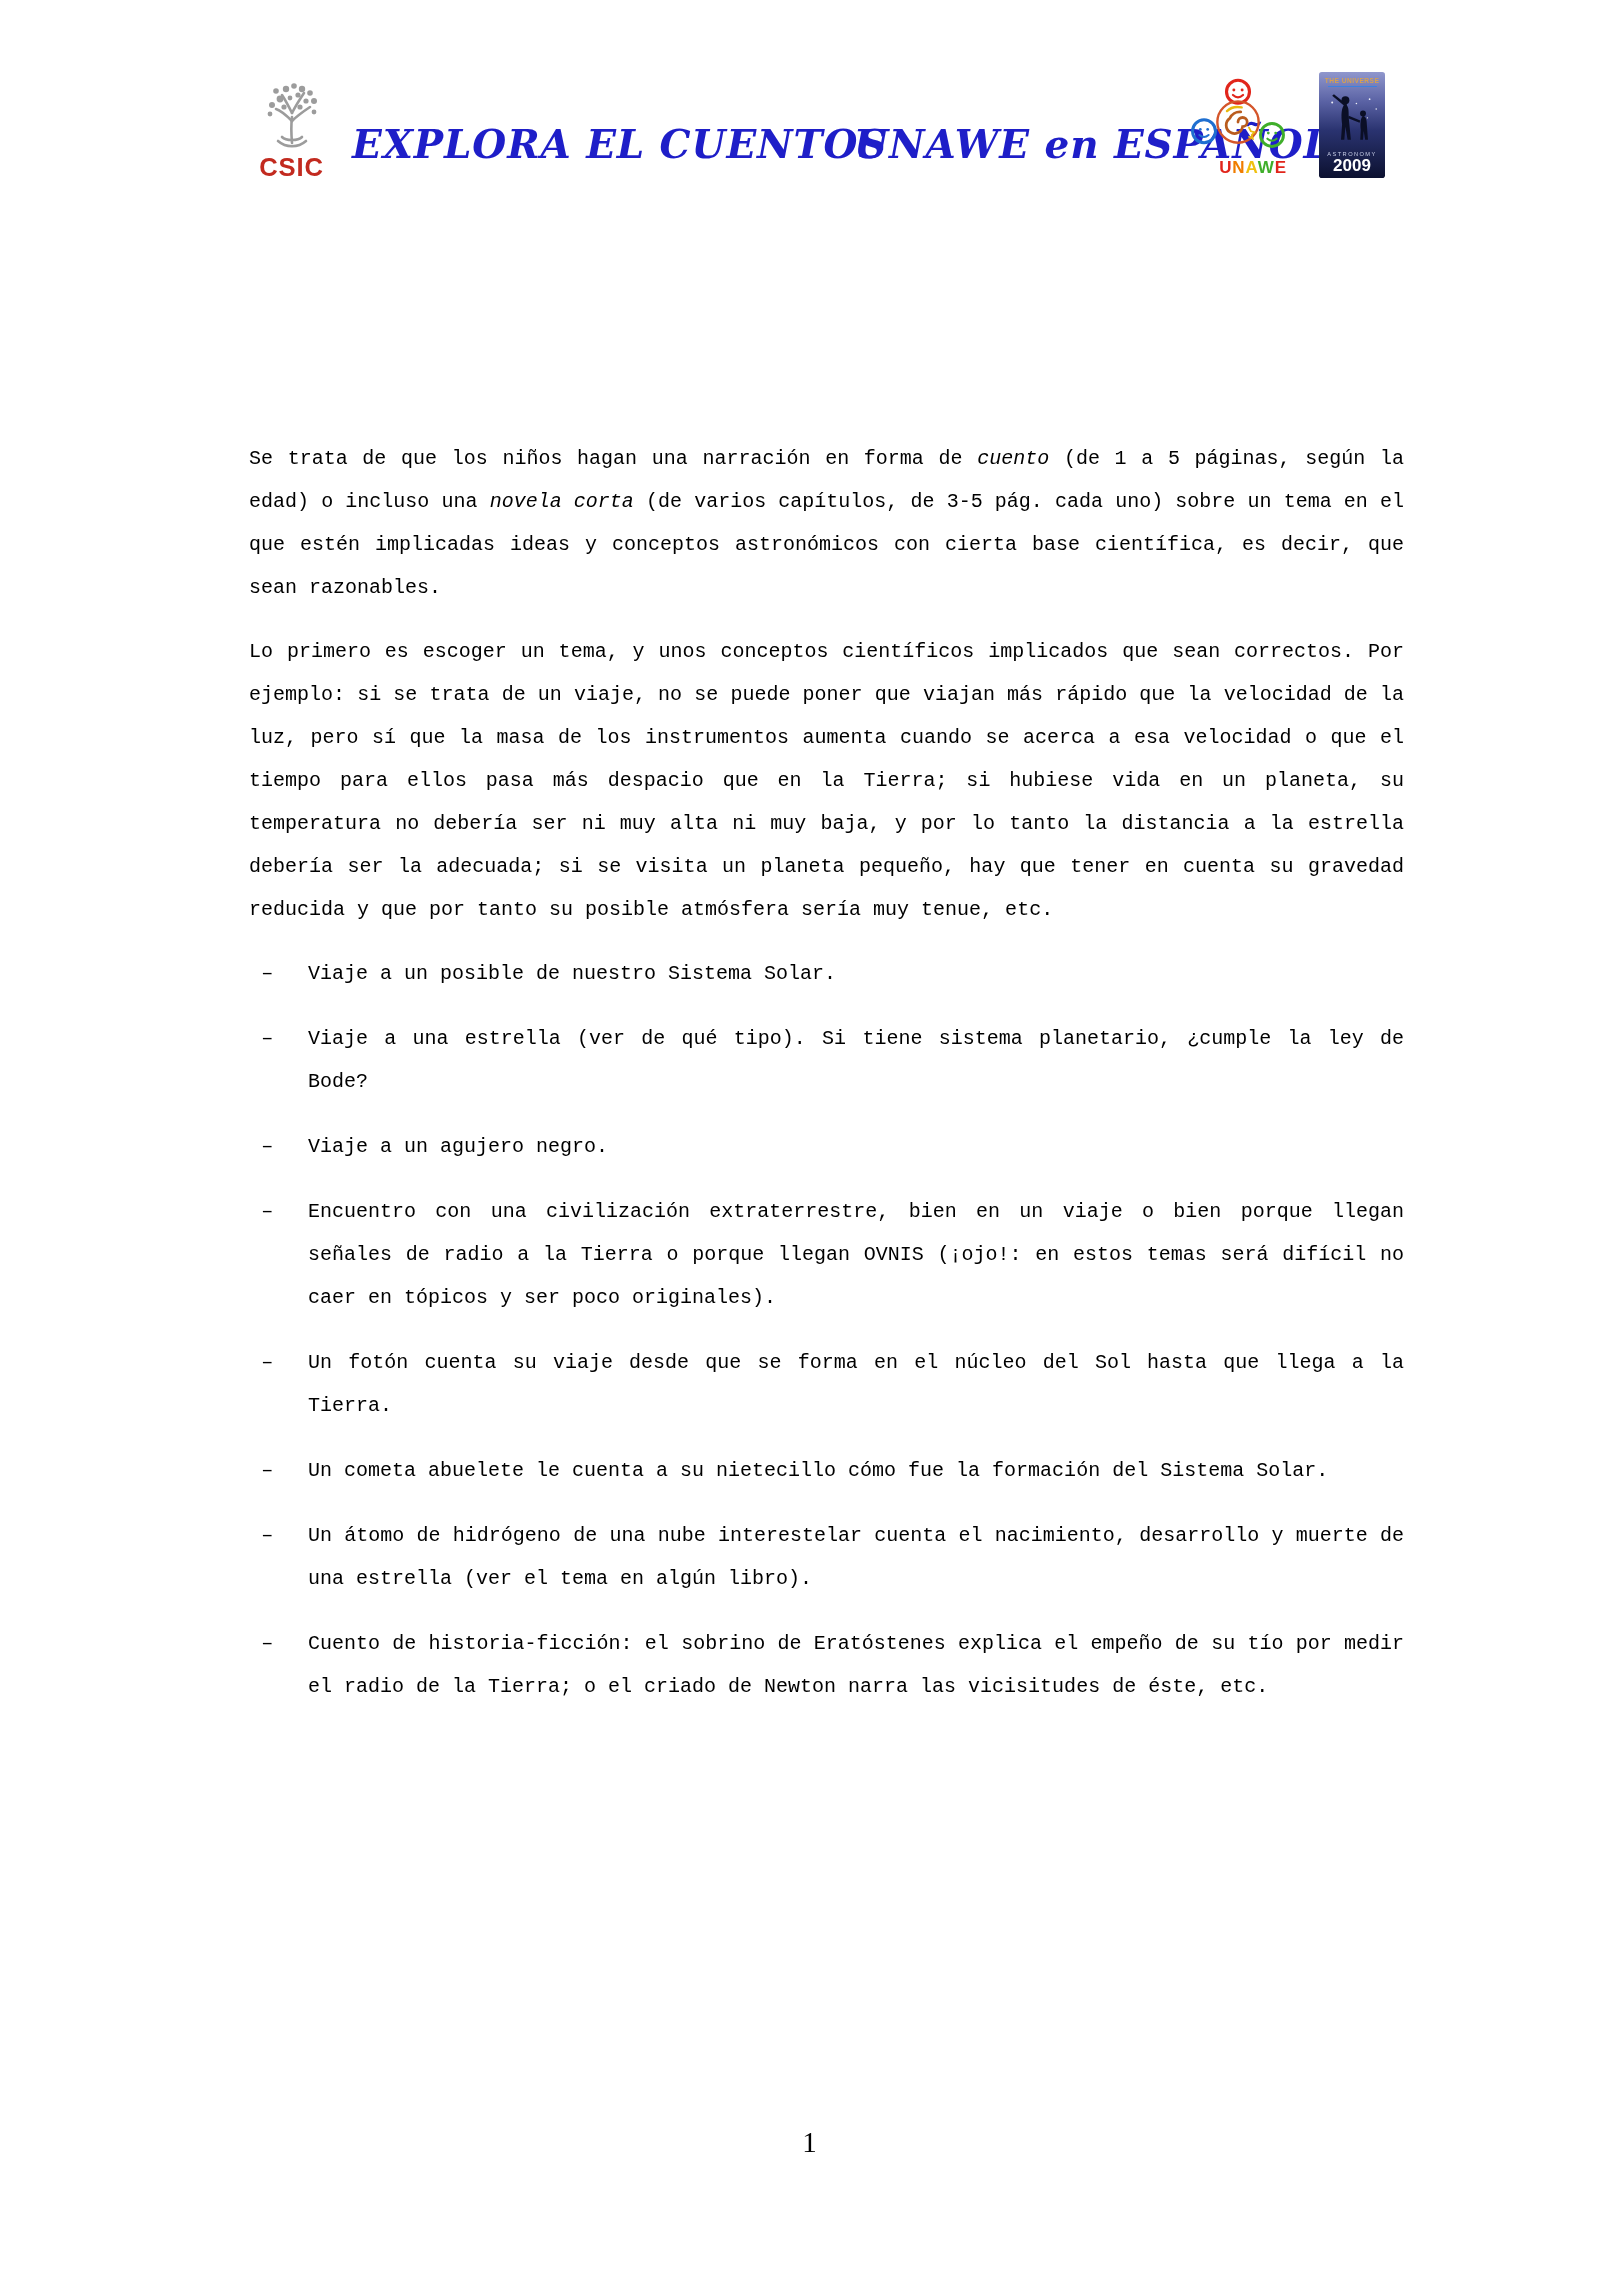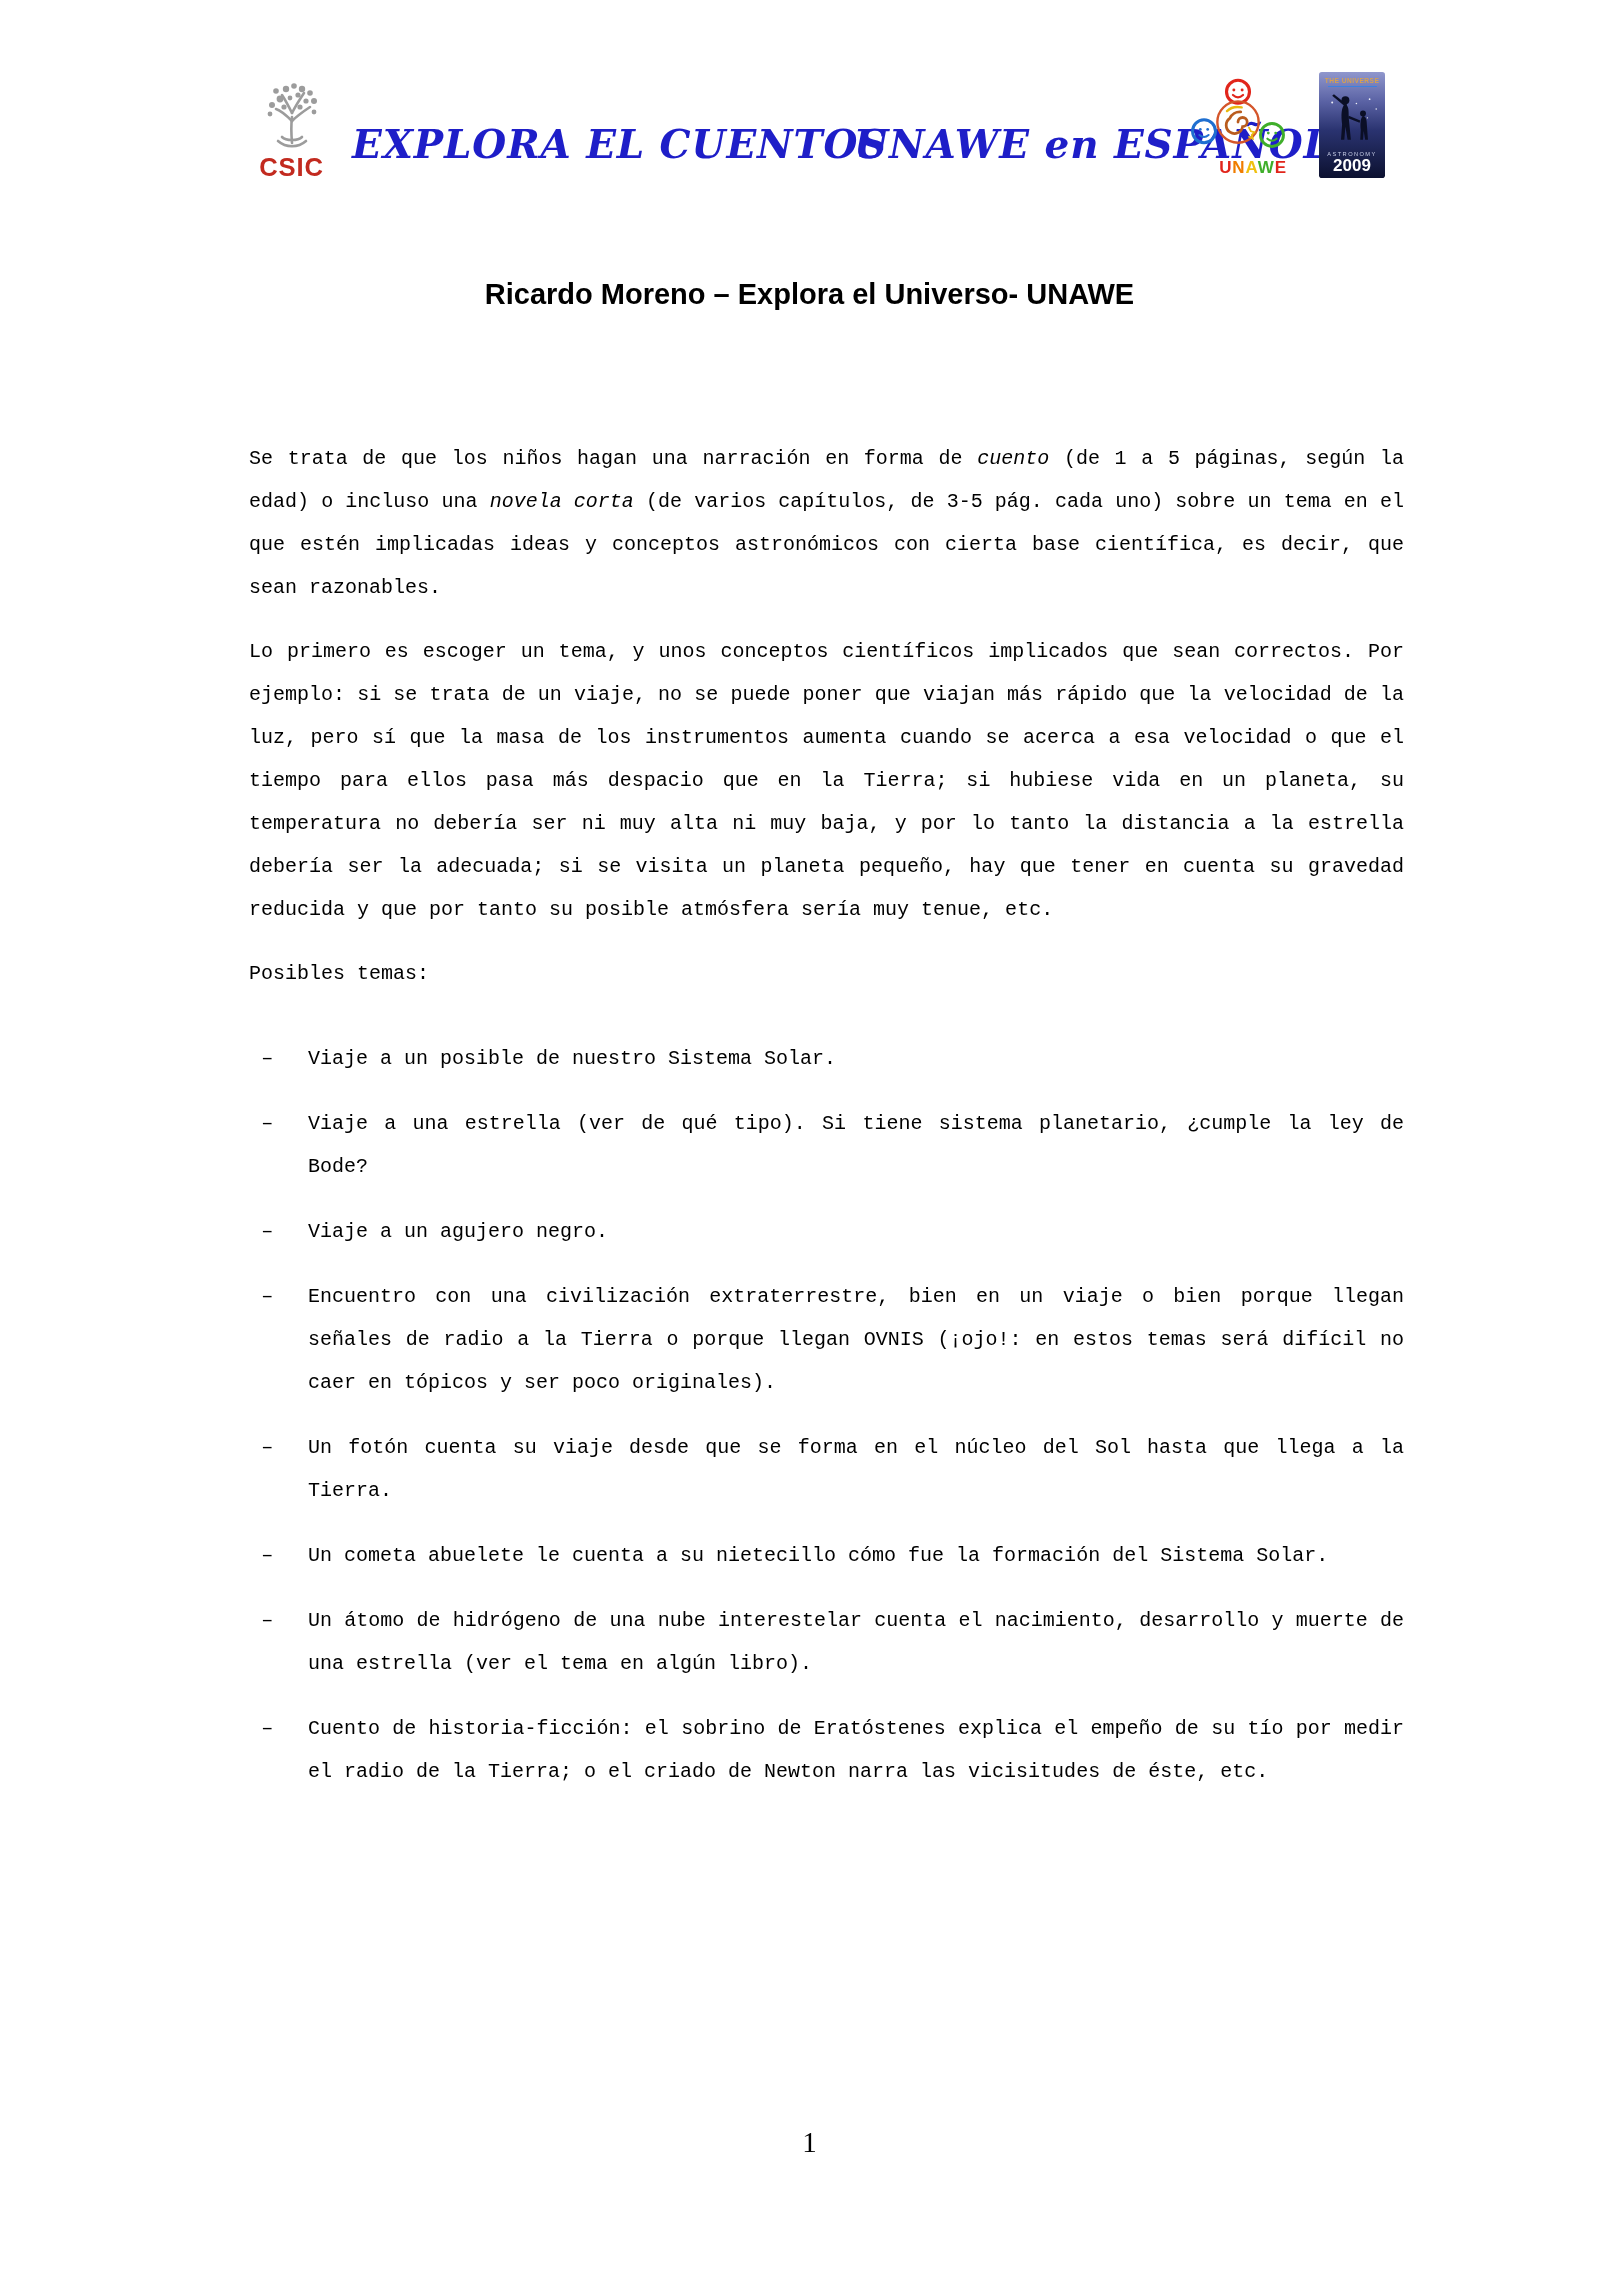--- a/index.html
+++ b/index.html
@@ -147,29 +147,27 @@
           <path d="M40 20 C37.5 22 37.4 28 38 33 L37.5 42 L40 42 L40.6 34 L42 42 L44.5 42 L43.5 28 C43.5 23 42.5 21 40 20 Z"></path>
           <path d="M27 20 L37.5 24.4 L36.9 26.4 L26.5 22.4 Z"></path>
         </g>
       </svg>
       <span class="iya-astro">ASTRONOMY</span>
       <span class="iya-year">2009</span>
     </div>
   </div>
 
   <div class="title-block">
-    <div class="doc-subtitle">Ricardo Moreno – Explora el Universo- UNAWE</div>
   </div>
 
   <div class="body-col">
     <div>
         <p class="para"><span>Se trata de que los niños hagan una narración en forma de </span><span class="it">cuento</span><span> (de 1 a 5 páginas, según la edad) o incluso una </span><span class="it">novela corta</span><span> (de varios capítulos, de 3-5 pág. cada uno) sobre un tema en el que estén implicadas ideas y conceptos astronómicos con cierta base científica, es decir, que sean razonables.</span></p>
         <p class="para"><span>Lo primero es escoger un tema, y unos conceptos científicos implicados que sean correctos. Por ejemplo: si se trata de un viaje, no se puede poner que viajan más rápido que la velocidad de la luz, pero sí que la masa de los instrumentos aumenta cuando se acerca a esa velocidad o que el tiempo para ellos pasa más despacio que en la Tierra; si hubiese vida en un planeta, su temperatura no debería ser ni muy alta ni muy baja, y por lo tanto la distancia a la estrella debería ser la adecuada; si se visita un planeta pequeño, hay que tener en cuenta su gravedad reducida y que por tanto su posible atmósfera sería muy tenue, etc.</span></p>
       </div>
-    <p class="para list-intro">Posibles temas:</p>
     <div>
         <div class="topic">
           <span class="dash">–</span>
           <div class="topic-text">Viaje a un posible de nuestro Sistema Solar.</div>
         </div>
         <div class="topic">
           <span class="dash">–</span>
           <div class="topic-text">Viaje a una estrella (ver de qué tipo). Si tiene sistema planetario, ¿cumple la ley de Bode?</div>
         </div>
         <div class="topic">

